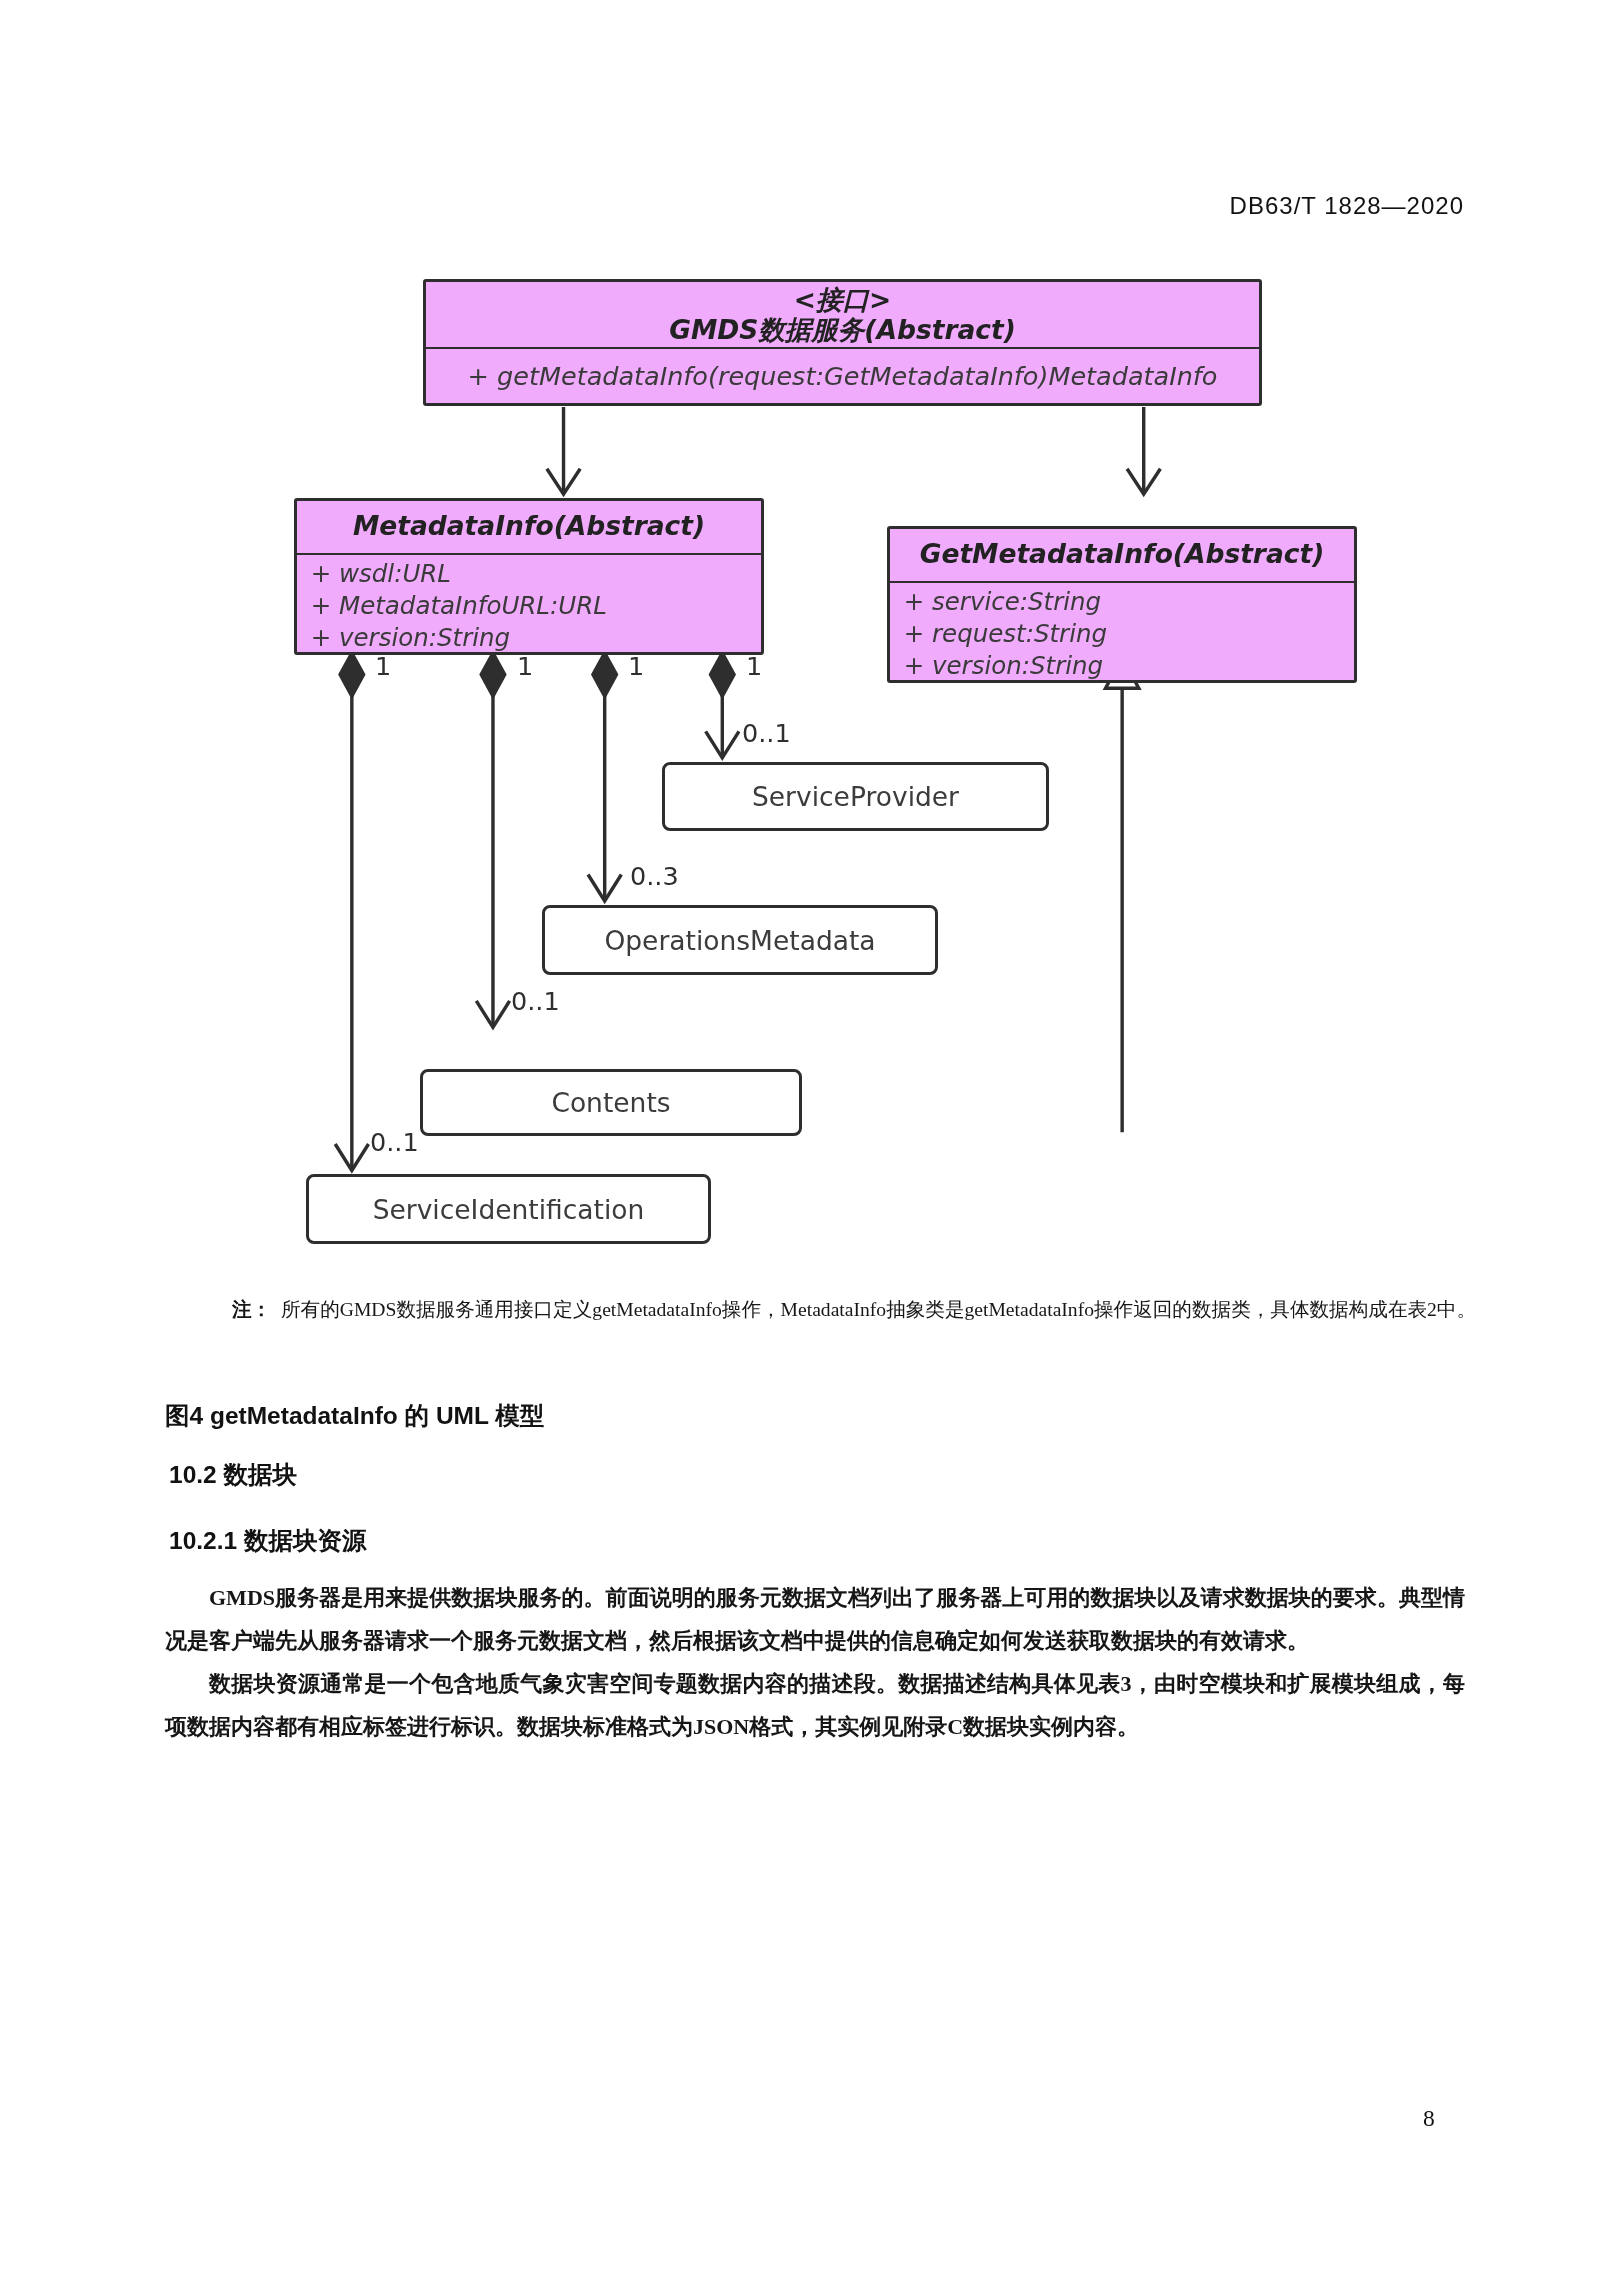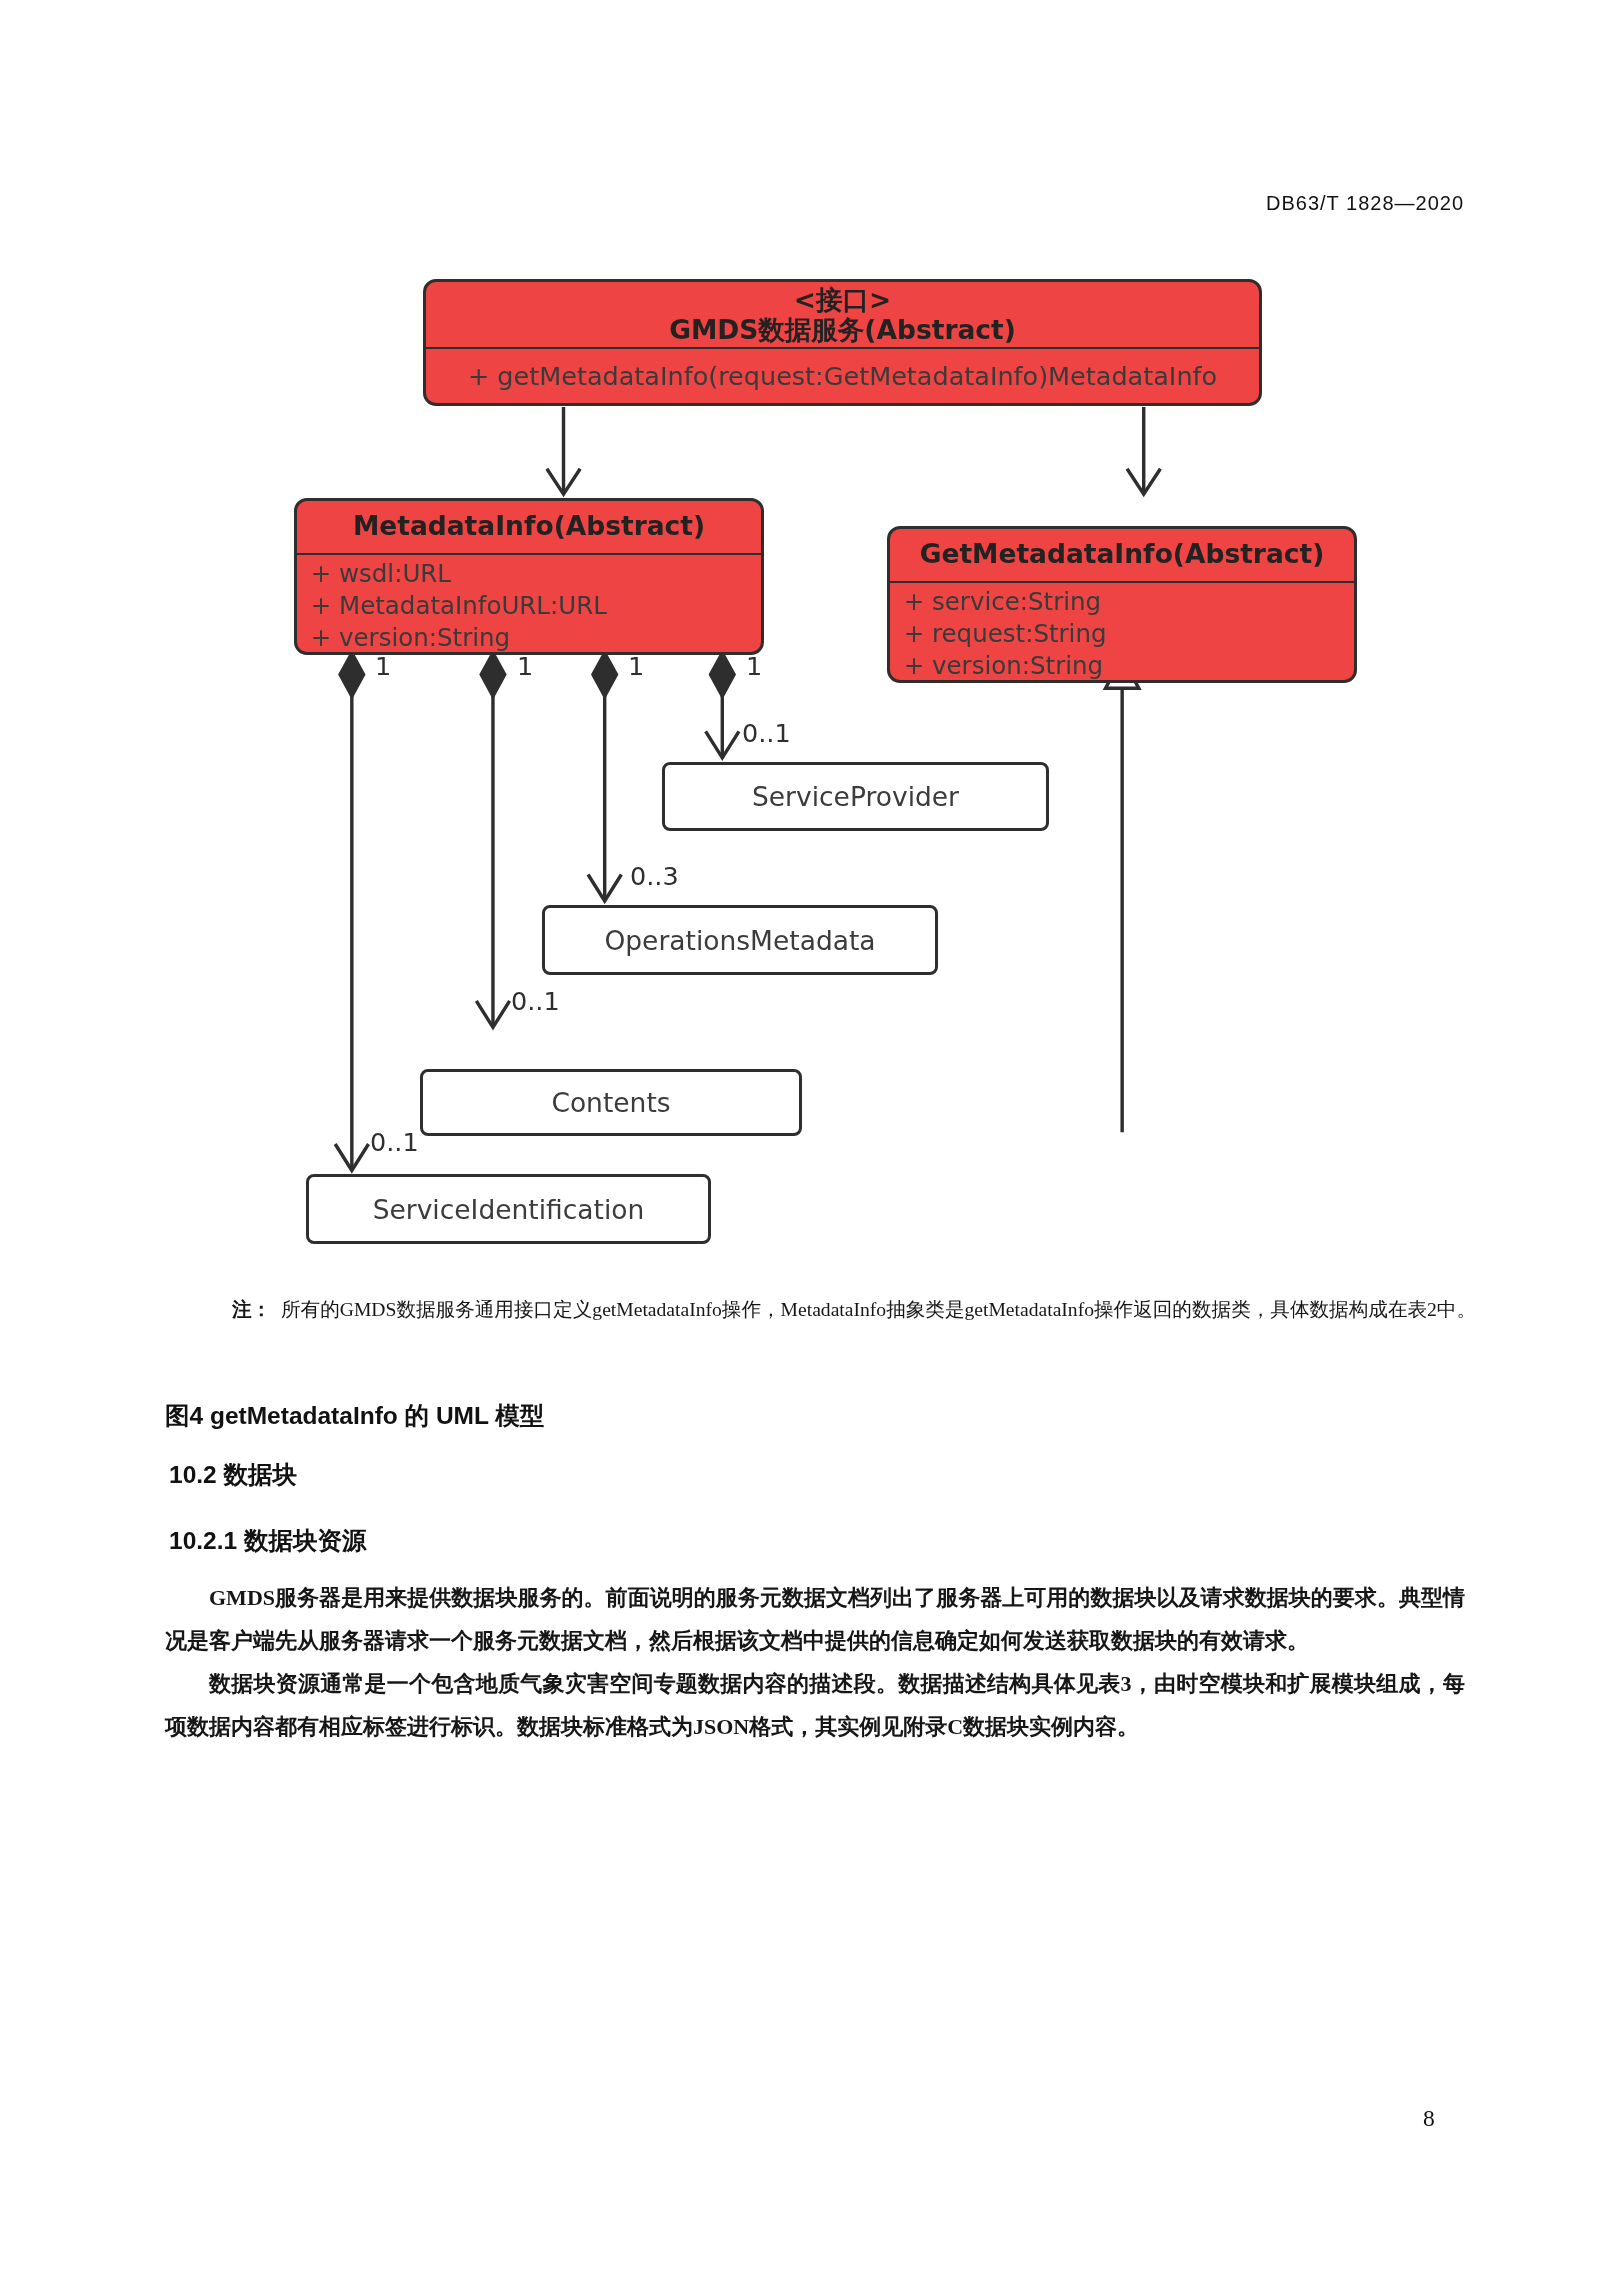--- a/index.html
+++ b/index.html
@@ -10,35 +10,36 @@
     background:#ffffff;
     font-family:"Liberation Serif", serif;
     color:#1c1c1c;
     overflow:hidden;
   }
   .doc-header{
     position:absolute;
     top:192px;
     right:157px;
     font-family:"Liberation Sans", sans-serif;
-    font-size:20px;
+    font-size:24px;
     font-weight:500;
     color:#121212;
     letter-spacing:1px;
   }
   
   .diagram{position:absolute;left:0;top:0;width:1621px;height:1304px;}
   .connectors{position:absolute;left:0;top:0;}
   .uml-class{
     position:absolute;
     box-sizing:border-box;
     border:3.9px solid #2e2e2e;
-    border-radius:13px;
-    background:#ef4444;
+    border-radius:3px;
+    background:#f0abfc;
     font-family:"DejaVu Sans", sans-serif;
+    font-style:italic;
   }
   .uml-head{
     border-bottom:2.9px solid #2e2e2e;
     text-align:center;
     font-weight:bold;
     color:#222222;
   }
   .uml-body{color:#3a3a3a;}
   .iface-head{font-size:26.5px;line-height:30px;padding-top:2.9px;height:62px;}
   .iface-body{

